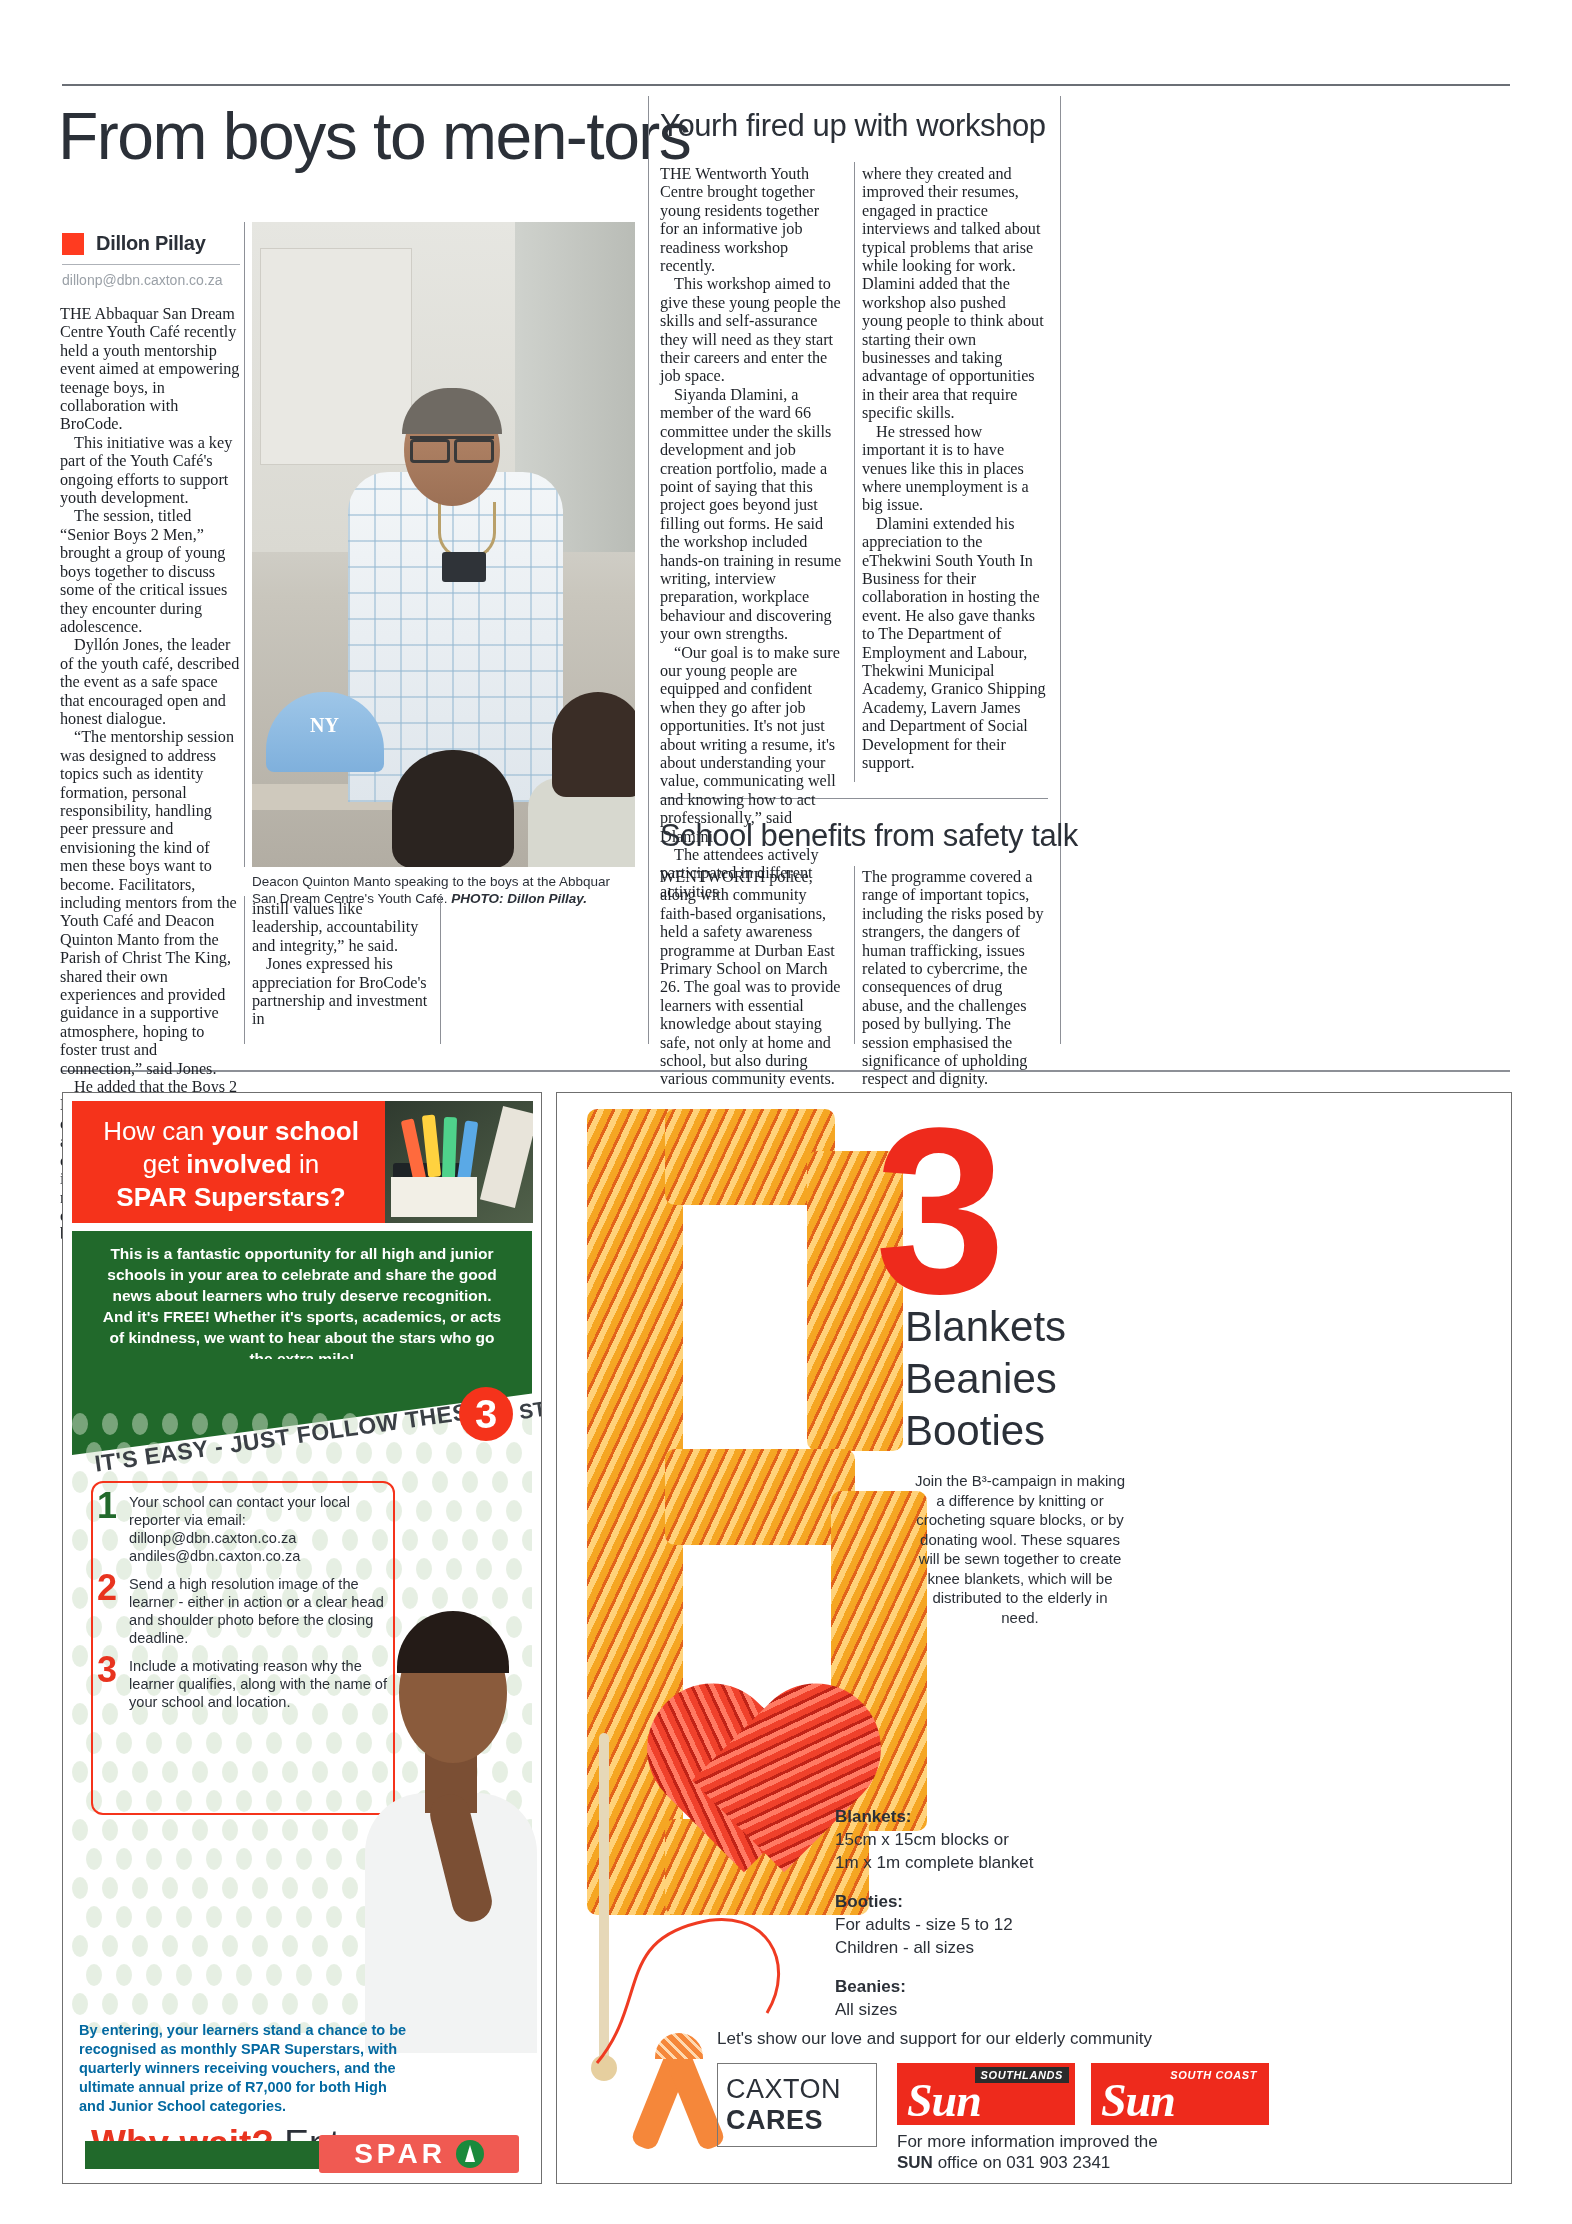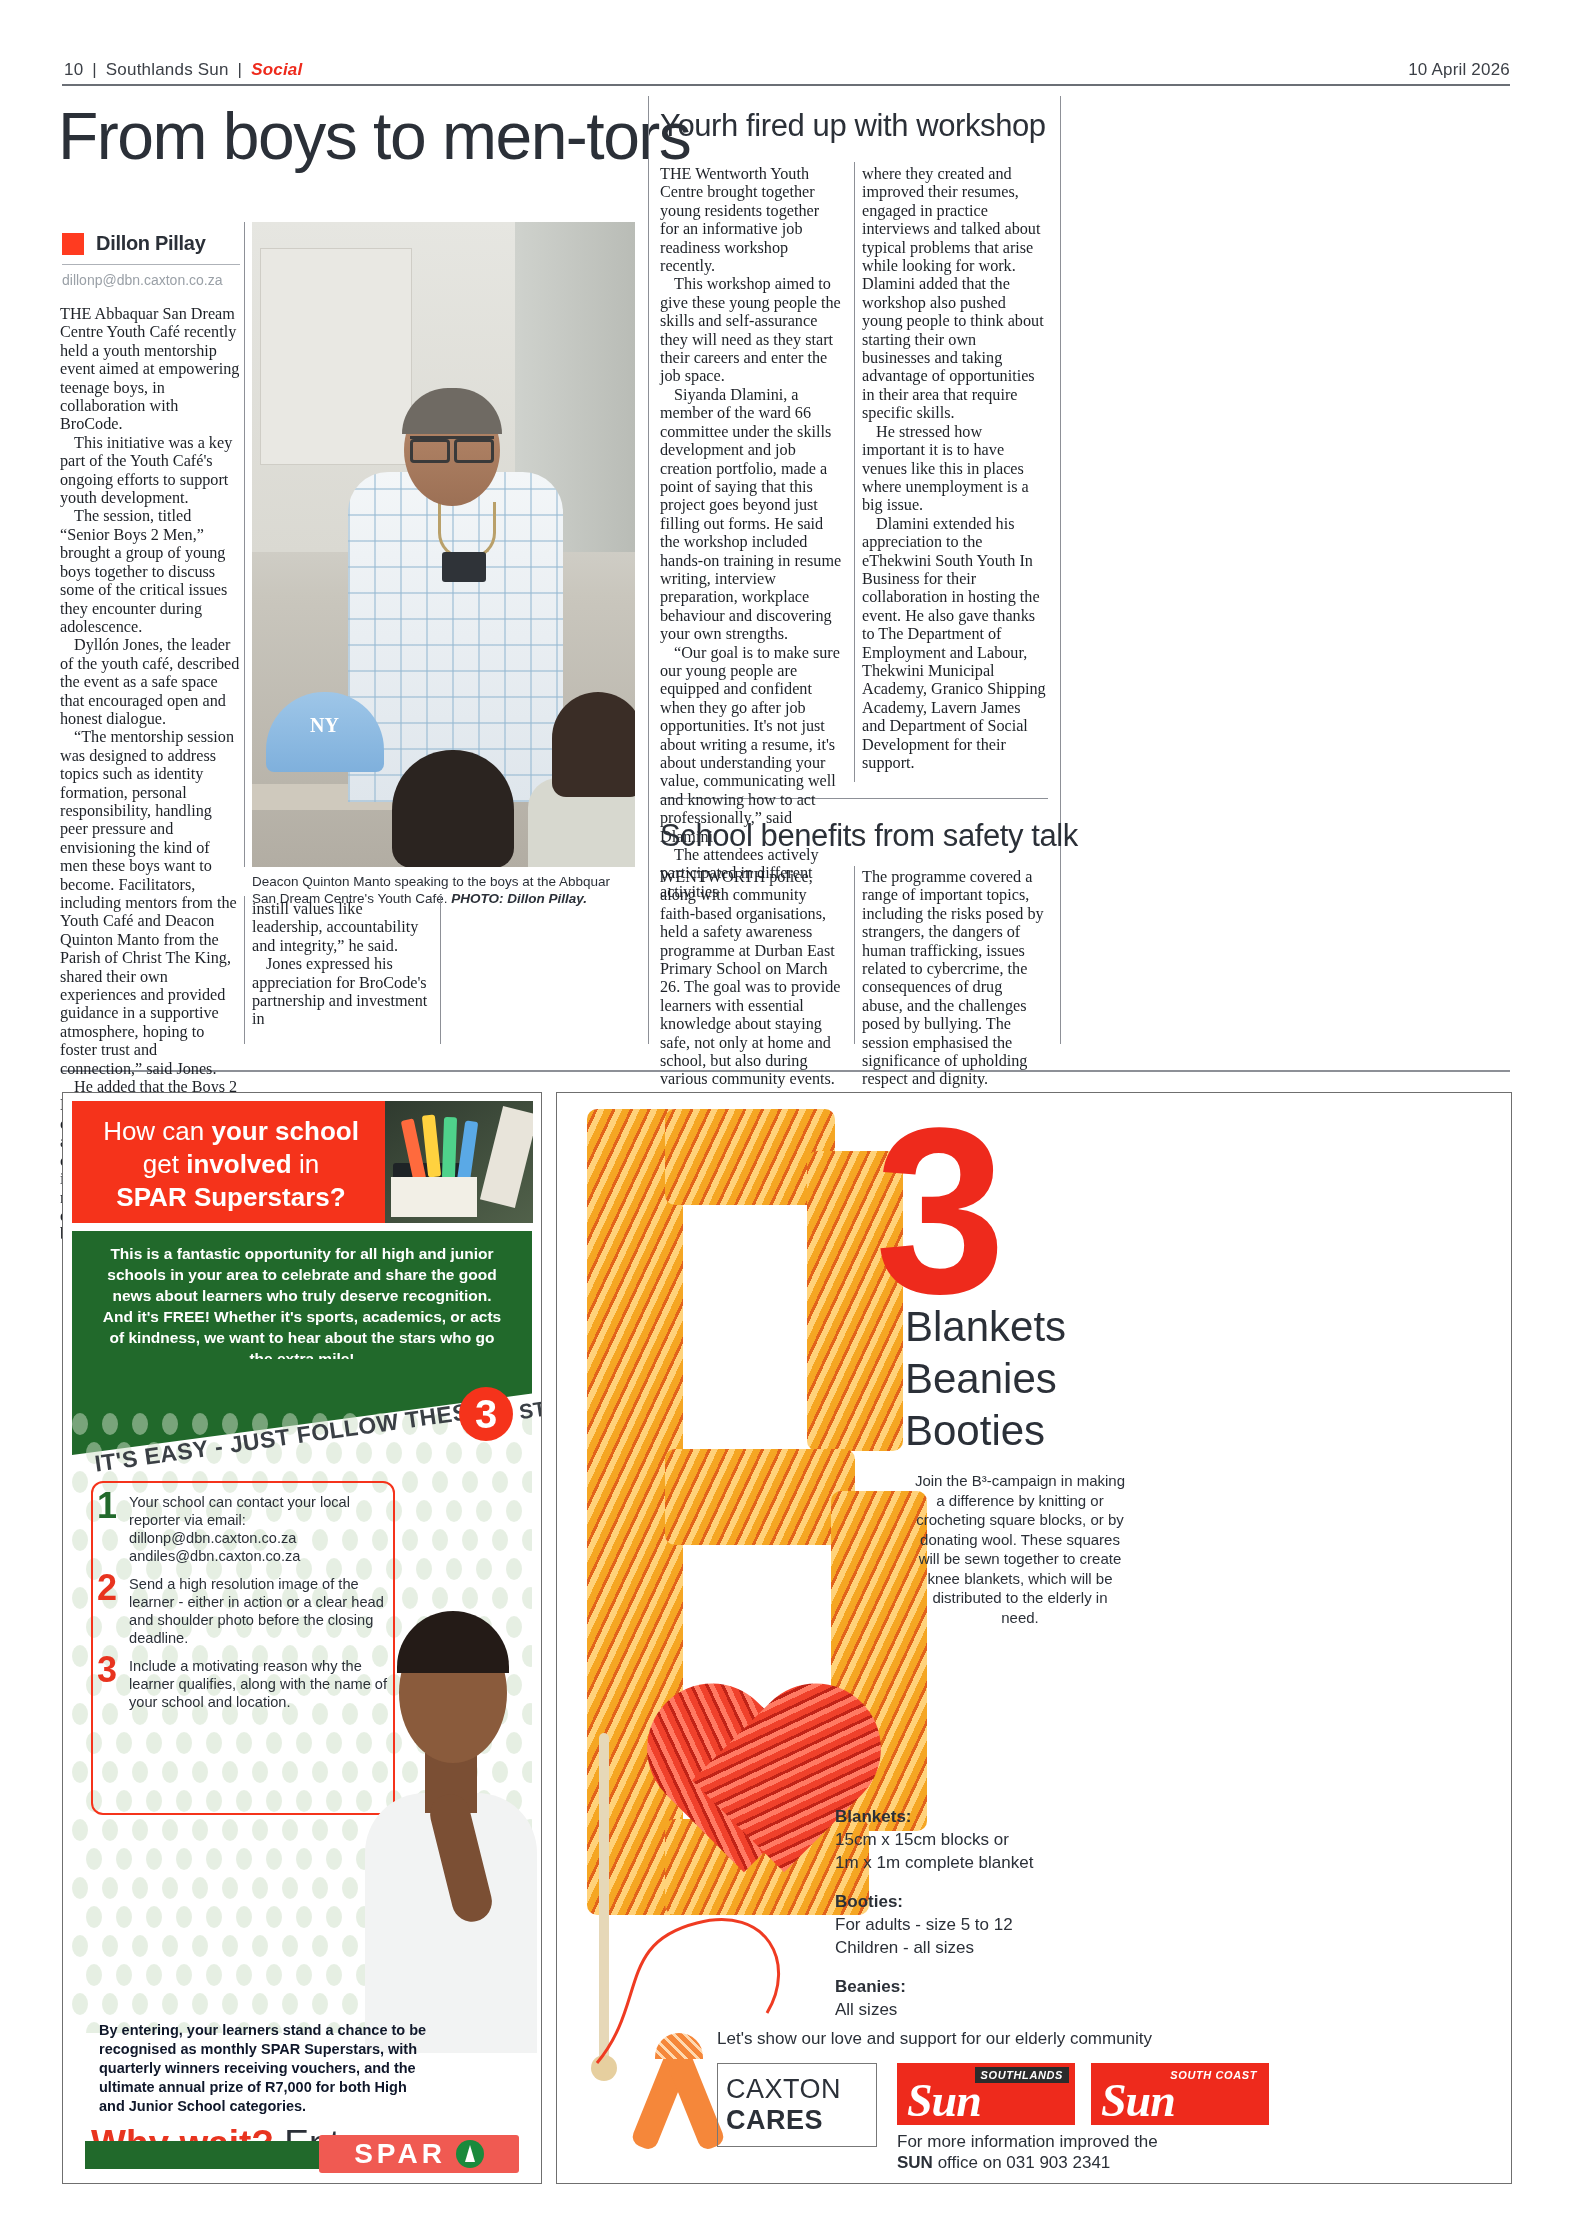--- a/index.html
+++ b/index.html
@@ -130,22 +130,22 @@
   .step .n.g{color:#21692b;} .step .n.r{color:#e8341f;}
   .step .t{font-size:14.6px;line-height:18px;color:#2b3038;padding-top:4px;}
 
   .kid{position:absolute;left:290px;top:400px;width:190px;height:560px;overflow:hidden;}
   .kid .shirtk{position:absolute;left:12px;top:300px;width:172px;height:260px;border-radius:60px 60px 0 0;background:#f2f3f3;}
   .kid .neck{position:absolute;left:72px;top:260px;width:52px;height:60px;background:#7b4f34;}
   .kid .headk{position:absolute;left:46px;top:130px;width:108px;height:140px;border-radius:54px/70px;background:#8a5b3c;}
   .kid .hairk{position:absolute;left:44px;top:118px;width:112px;height:62px;border-radius:56px 56px 0 0;background:#241b17;}
   .kid .armk{position:absolute;left:88px;top:300px;width:40px;height:130px;background:#7b4f34;border-radius:20px;transform:rotate(-14deg);}
 
-  .spar-note{position:absolute;left:36px;top:928px;width:330px;font-size:14.5px;line-height:19px;
-     font-weight:bold;color:#0f172a;}
+  .spar-note{position:absolute;left:16px;top:928px;width:330px;font-size:14.5px;line-height:19px;
+     font-weight:bold;color:#0369a1;}
   .spar-why{position:absolute;left:28px;top:1030px;font-size:37px;color:#e8341f;font-weight:300;white-space:nowrap;}
   .spar-why b{font-weight:bold;}
   .spar-why .blk2{color:#2b3038;}
   .spar-greenbar{position:absolute;left:22px;bottom:14px;width:250px;height:28px;background:#21692b;}
   .spar-logo{position:absolute;right:22px;bottom:10px;width:200px;height:38px;background:#f05a52;border-radius:3px;
      display:flex;align-items:center;justify-content:center;gap:10px;}
   .spar-logo .txt{color:#fff;font-size:28px;font-weight:bold;letter-spacing:4px;}
   .spar-logo .fir{width:28px;height:28px;border-radius:50%;background:#1a8a3c;position:relative;}
   .spar-logo .fir:after{content:"";position:absolute;left:9px;top:5px;border-left:5px solid transparent;
      border-right:5px solid transparent;border-bottom:17px solid #fff;}
@@ -195,30 +195,20 @@
      font-style:italic;font-family:"Liberation Serif",serif;letter-spacing:-1px;}
   #sun1{left:330px;} #sun2{left:524px;}
   .b3-contact{position:absolute;left:330px;top:104px;font-size:17px;line-height:21px;color:#2b3038;}
   .b3-contact b{font-weight:bold;}
 </style>
 </head>
 <body>
 
 <div class="page">
 
-  <div class="masthead">
-    <div class="left">
-      <span>10</span>
-      <span>|</span>
-      <span>Southlands Sun</span>
-      <span>|</span>
-      <span class="sec">Social</span>
-    </div>
-    <div>10 April 2026</div>
-  </div>
   <div class="rule-top"></div>
 
   <div class="headline-main">From boys to men-tors</div>
 
   <div class="byline">
     <span class="sq"></span>
     <span class="nm">Dillon Pillay</span>
   </div>
   <div class="byline-rule"></div>
   <div class="byline-mail">dillonp@dbn.caxton.co.za</div>

